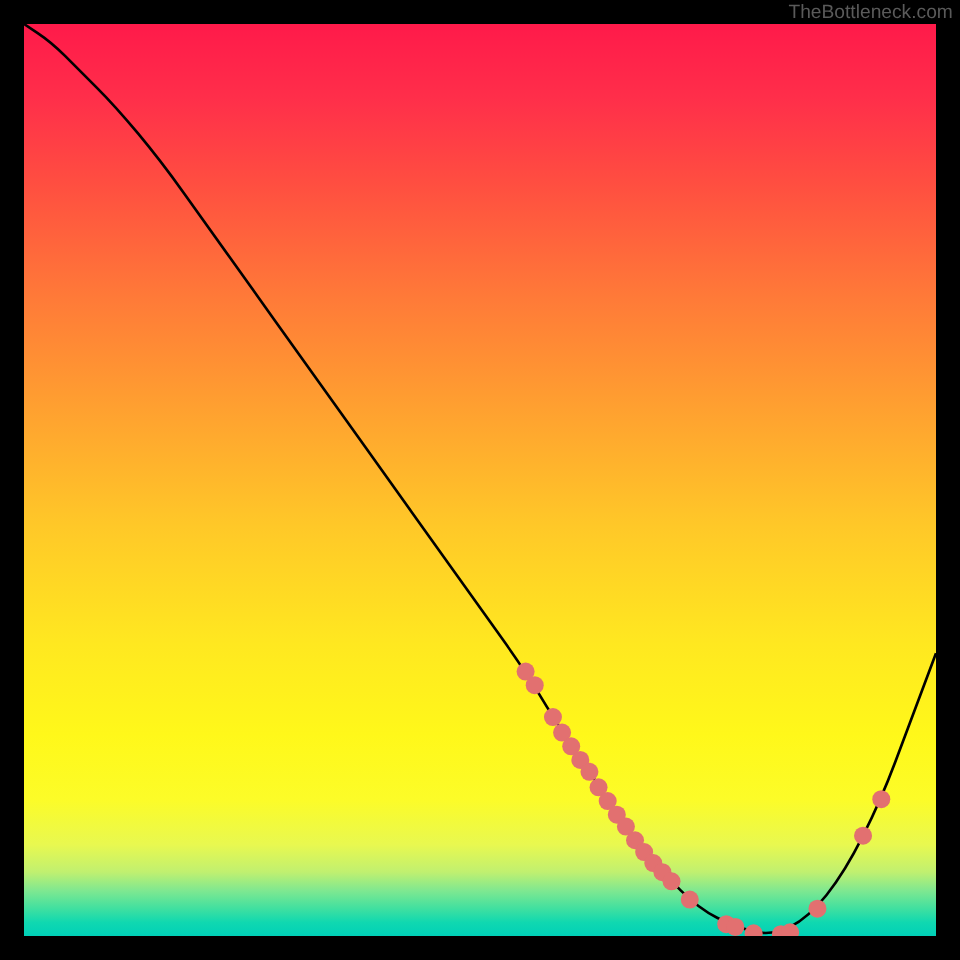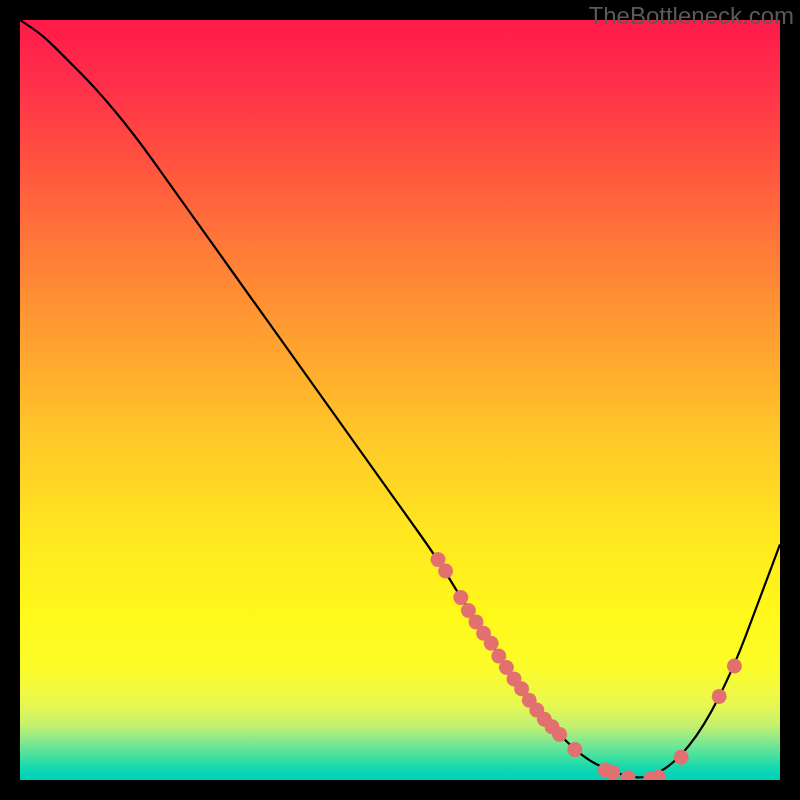--- a/index.html
+++ b/index.html
@@ -40,21 +40,21 @@
       #40e0a0 97%,
       #10d8b0 98.5%,
       #00d0b8 100%
     );
   }
   .watermark {
     position: absolute;
     top: 2px;
     right: 6px;
     color: #5a5a5a;
-    font-size: 24px;
+    font-size: 16px;
     z-index: 10;
   }
   svg.curve {
     position: absolute;
     left: 0;
     top: 0;
     width: 100%;
     height: 100%;
     z-index: 5;
   }

